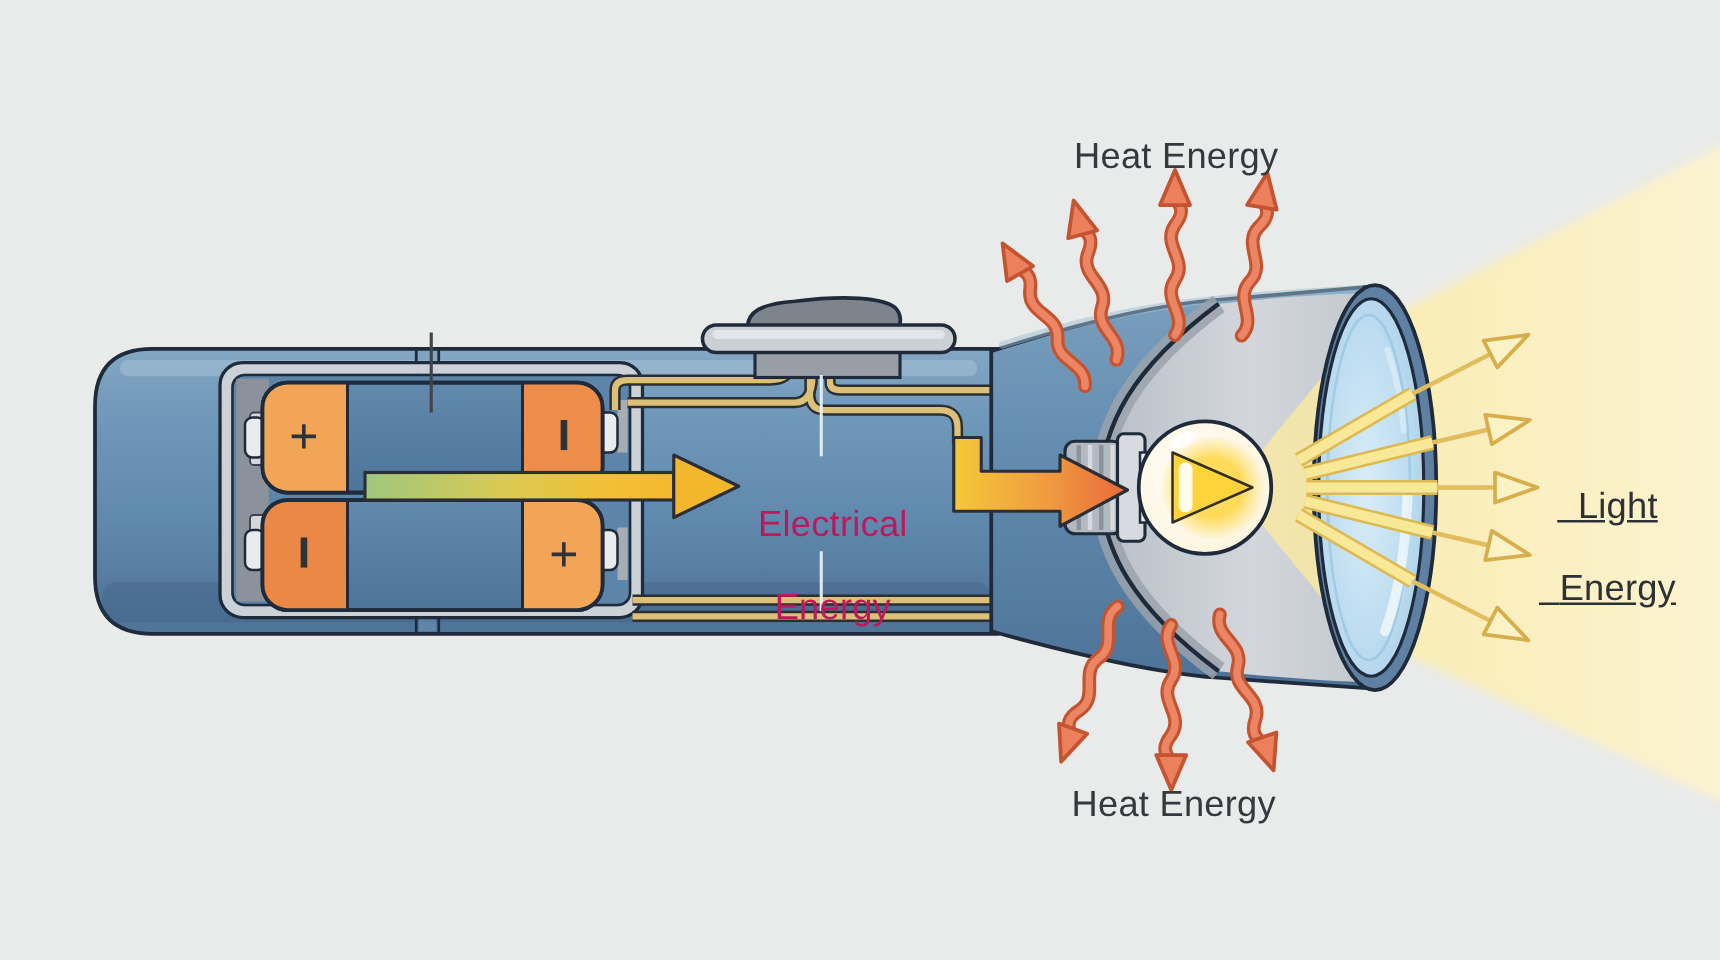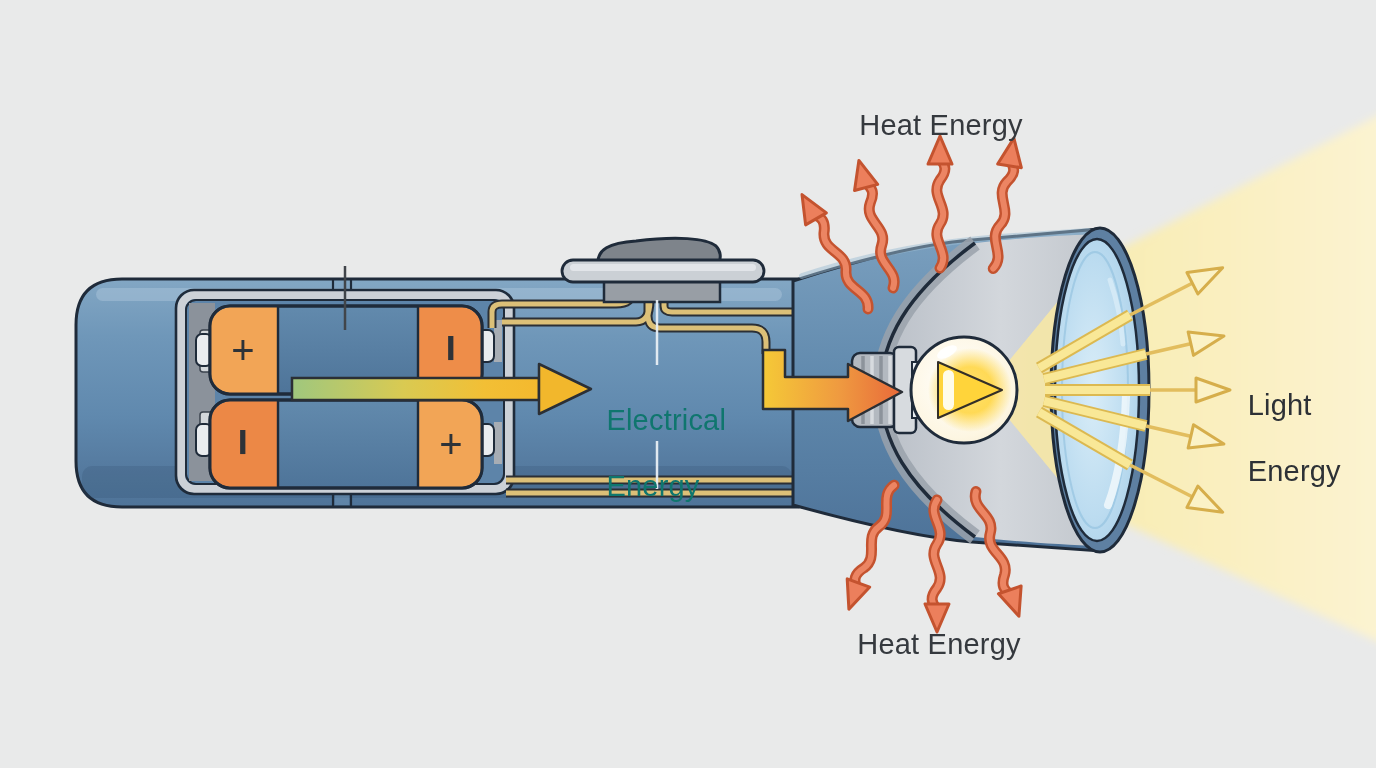--- a/index.html
+++ b/index.html
@@ -1,22 +1,22 @@
 <!DOCTYPE html>
 <html><head>
 <meta charset="utf-8">
 <style>
   html,body{margin:0;padding:0;}
   .canvas{position:relative;width:1376px;height:768px;background:#e9eaea;overflow:hidden;
           font-family:"Liberation Sans",sans-serif;}
   .art{position:absolute;left:0;top:0;}
-  .lbl{position:absolute;transform:translateX(-50%);white-space:pre;
+  .lbl{position:absolute;transform:translateX(-50%);text-align:center;white-space:pre;
        font-size:29px;line-height:33px;color:#35393e;letter-spacing:.2px;}
-  .lbl.light-txt{color:#2d3136;}
-  .lbl.on-body{color:#0f766e;}
+  .lbl.light-txt{color:#2d3136;text-decoration:underline;}
+  .lbl.on-body{color:#be185d;}
   .sign{position:absolute;transform:translate(-50%,-50%);color:#2e3338;font-size:40px;font-weight:400;}
   .sign.vert{transform:translate(-50%,-50%) rotate(90deg);font-size:48px;font-weight:700;}
 </style>
 </head>
 <body>
 
 <div class="canvas">
 
 <svg class="art" width="1376" height="768" viewBox="0 0 1376 768">
   <defs>

